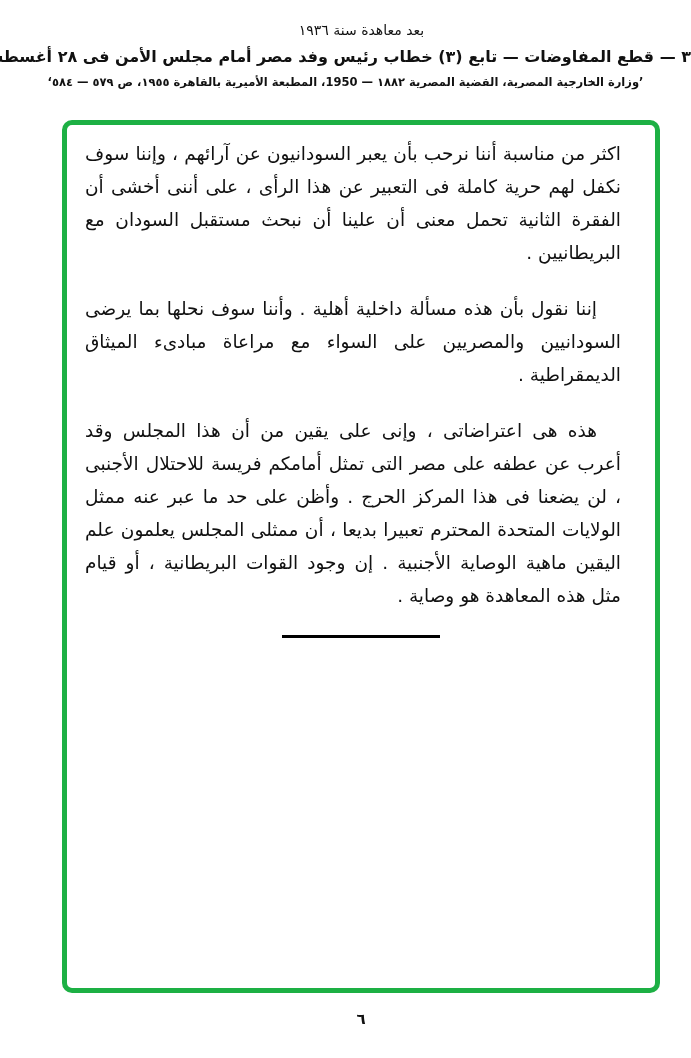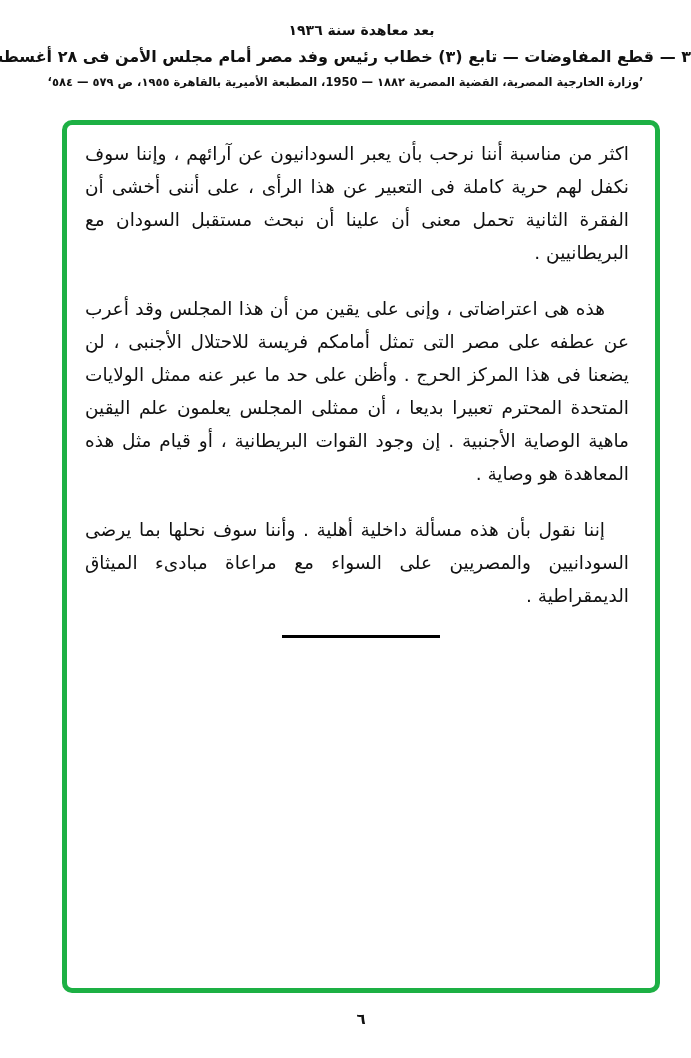--- a/index.html
+++ b/index.html
@@ -20,21 +20,21 @@
   .header {
     position: absolute;
     top: 22px;
     left: 0;
     width: 691px;
     text-align: center;
     direction: rtl;
   }
   .header-line1 {
     font-size: 14px;
-    font-weight: bold;
+    font-weight: normal;
     letter-spacing: 0.5px;
     margin-bottom: 9px;
     padding-left: 32px;
   }
   .header-line2 {
     font-size: 16px;
     font-weight: bold;
     margin-bottom: 9px;
     white-space: nowrap;
   }
@@ -52,21 +52,21 @@
     box-sizing: border-box;
     border: 5px solid #1db044;
     border-radius: 10px;
     padding: 12px 18px 0 18px;
     direction: rtl;
   }
   .para {
     font-size: 18.5px;
     line-height: 33px;
     text-align: justify;
-    margin: 0 8px 23px 0;
+    margin: 0 16px 23px 0;
     direction: rtl;
   }
   .para.indent {
     text-indent: 24px;
   }
   .divider {
     width: 158px;
     height: 3px;
     background: #000000;
     margin: 14px auto 0 auto;
@@ -88,20 +88,20 @@
 <div class="page">
 
   <div class="header">
     <div class="header-line1">بعد معاهدة سنة ١٩٣٦</div>
     <div class="header-line2">٣ — قطع المفاوضات — تابع (٣) خطاب رئيس وفد مصر أمام مجلس الأمن فى ٢٨ أغسطس ١٩٤٧</div>
     <div class="header-line3">’وزارة الخارجية المصرية، القضية المصرية ١٨٨٢ — 1950، المطبعة الأميرية بالقاهرة ١٩٥٥، ص ٥٧٩ — ٥٨٤‘</div>
   </div>
 
   <div class="green-box">
     <p class="para">اكثر من مناسبة أننا نرحب بأن يعبر السودانيون عن آرائهم ، وإننا سوف نكفل لهم حرية كاملة فى التعبير عن هذا الرأى ، على أننى أخشى أن الفقرة الثانية تحمل معنى أن علينا أن نبحث مستقبل السودان مع البريطانيين .</p>
+    <p class="para indent">إننا نقول بأن هذه مسألة داخلية أهلية . وأننا سوف نحلها بما يرضى السودانيين والمصريين على السواء مع مراعاة مبادىء الميثاق الديمقراطية .</p>
     <p class="para indent">هذه هى اعتراضاتى ، وإنى على يقين من أن هذا المجلس وقد أعرب عن عطفه على مصر التى تمثل أمامكم فريسة للاحتلال الأجنبى ، لن يضعنا فى هذا المركز الحرج . وأظن على حد ما عبر عنه ممثل الولايات المتحدة المحترم تعبيرا بديعا ، أن ممثلى المجلس يعلمون علم اليقين ماهية الوصاية الأجنبية . إن وجود القوات البريطانية ، أو قيام مثل هذه المعاهدة هو وصاية .</p>
-    <p class="para indent">إننا نقول بأن هذه مسألة داخلية أهلية . وأننا سوف نحلها بما يرضى السودانيين والمصريين على السواء مع مراعاة مبادىء الميثاق الديمقراطية .</p>
     <div class="divider"></div>
   </div>
 
   <div class="page-number">٦</div>
 
 </div>
 
 </body></html>

